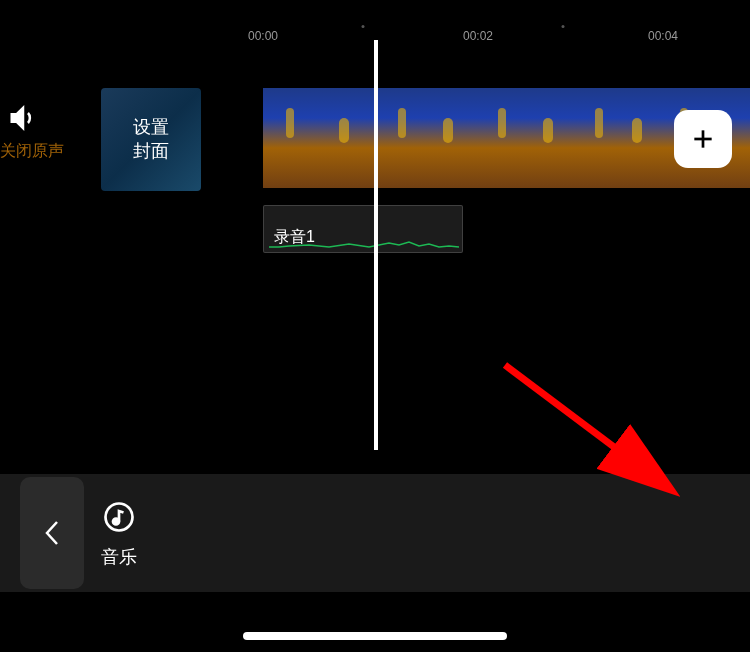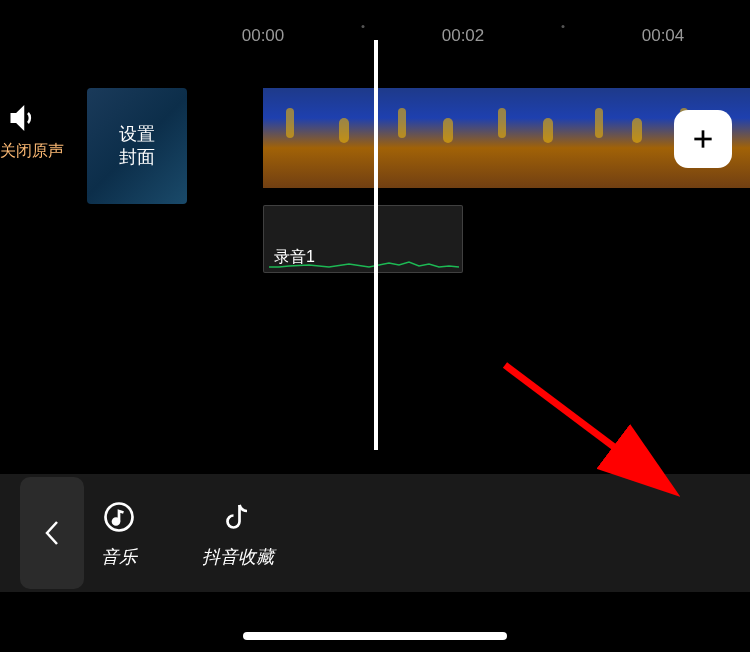--- a/index.html
+++ b/index.html
@@ -18,21 +18,21 @@
       top: 14px;
       left: 0;
       right: 0;
       height: 24px;
       display: flex;
       align-items: center;
     }
     .ruler-time {
       position: absolute;
       color: #999;
-      font-size: 17px;
+      font-size: 12px;
       transform: translateX(-50%);
       margin-top: 20px;
     }
     .ruler-dot {
       position: absolute;
       width: 3px;
       height: 3px;
       background: #555;
       border-radius: 50%;
       transform: translateX(-50%);
@@ -57,32 +57,32 @@
       display: flex;
       flex-direction: column;
       align-items: flex-start;
       cursor: pointer;
       z-index: 10;
     }
     .mute-group svg {
       margin-left: 8px;
     }
     .mute-label {
-      color: #fdba74;
+      color: #a16207;
       font-size: 16px;
       margin-top: 8px;
     }
 
     
     .cover-thumb {
       position: absolute;
       top: 88px;
-      left: 87px;
+      left: 101px;
       width: 100px;
-      height: 116px;
+      height: 103px;
       background: linear-gradient(135deg, #1a3a5a 0%, #0c2e4a 50%, #1a4a6a 100%);
       border-radius: 4px;
       display: flex;
       flex-direction: column;
       align-items: center;
       justify-content: center;
       cursor: pointer;
     }
     .cover-text {
       color: #fff;
@@ -136,21 +136,21 @@
       cursor: pointer;
       z-index: 30;
     }
 
     
     .audio-track {
       position: absolute;
       top: 205px;
       left: 263px;
       width: 200px;
-      height: 68px;
+      height: 48px;
       background: rgba(80, 80, 80, 0.35);
       border: 1px solid rgba(100, 100, 100, 0.5);
       border-radius: 2px;
       cursor: pointer;
     }
     .audio-wave {
       position: absolute;
       bottom: 4px;
       left: 5px;
       right: 5px;
@@ -219,42 +219,41 @@
       display: flex;
       align-items: center;
       justify-content: center;
       margin-bottom: 8px;
     }
     .tool-label {
       color: #fff;
       font-size: 18px;
       text-align: center;
       white-space: nowrap;
-      font-style: italic;
     }
 
     
     .home-indicator {
       position: absolute;
       bottom: 12px;
       left: 50%;
       transform: translateX(-50%);
       width: 264px;
       height: 8px;
       background: #fff;
       border-radius: 4px;
     }
   </style>
 </head>
 <body>
 
 <div class="timeline-ruler">
   <span class="ruler-time" style="left:263px">00:00</span>
   <span class="ruler-dot" style="left:363px"></span>
-  <span class="ruler-time" style="left:463px">00:02</span>
+  <span class="ruler-time" style="left:478px">00:02</span>
   <span class="ruler-dot" style="left:563px"></span>
   <span class="ruler-time" style="left:663px">00:04</span>
 </div>
 
 <div class="playhead"></div>
 
 <div class="mute-group">
   <svg width="30" height="30" viewBox="0 0 24 24" fill="none" stroke="#fff" stroke-width="2">
     <polygon points="3,9 7,9 12,4 12,20 7,15 3,15" fill="#fff"></polygon>
     <path d="M16 8 C18 10 18 14 16 16"></path>
@@ -313,27 +312,18 @@
           <circle cx="10" cy="15" r="2" fill="#fff"></circle>
           <path d="M12 15 V8 L15 9"></path>
         </svg>
       </div>
       <span class="tool-label">音乐</span>
     </div>
 
 
 
 
-    <div class="tool-item">
-      <div class="tool-icon">
-        <svg width="36" height="36" viewBox="0 0 24 24" fill="none" stroke="#fff" stroke-width="1.8">
-          <path d="M13 4 V15 A4 4 0 1 1 9 11"></path>
-          <path d="M13 4 C14 7 16 8 18 8"></path>
-        </svg>
-      </div>
-      <span class="tool-label">抖音收藏</span>
-    </div>
 
 
   </div>
 </div>
 
 <div class="home-indicator"></div>
 
 </body></html>

